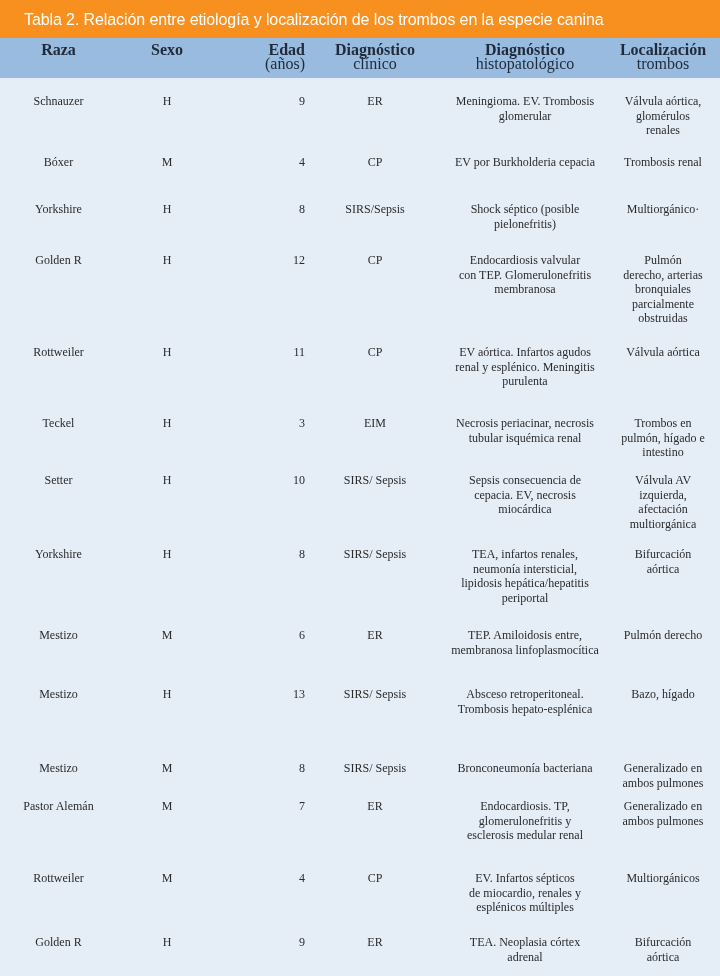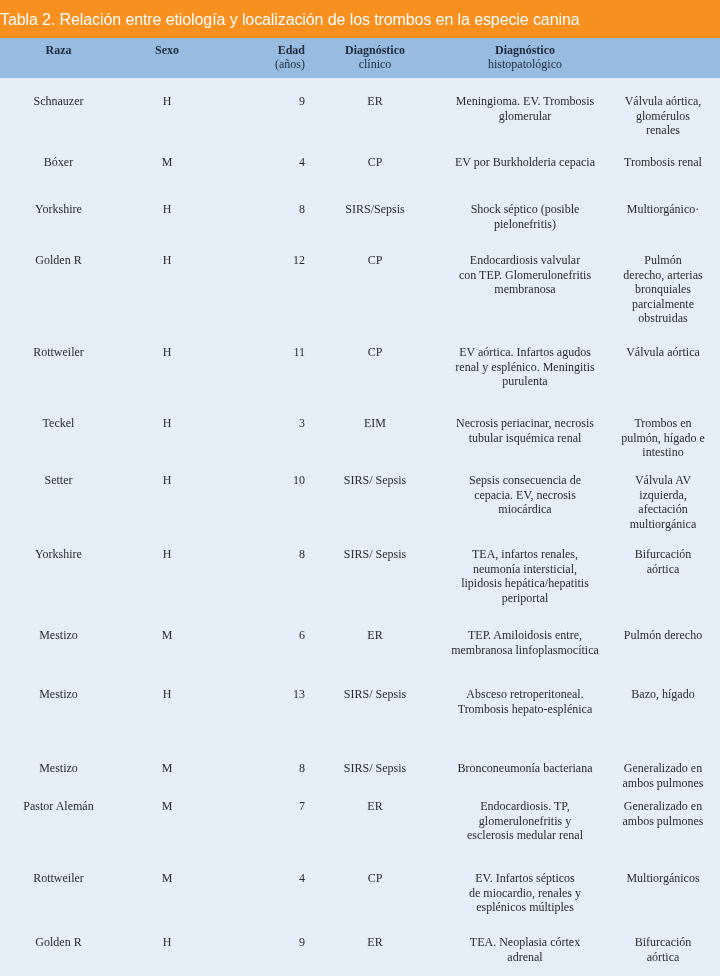--- a/index.html
+++ b/index.html
@@ -3,33 +3,33 @@
   <meta charset="utf-8">
   <style>
     * { box-sizing: border-box; margin: 0; padding: 0; }
     html, body { width: 720px; height: 976px; overflow: hidden; background: #e5edf7; }
     body { font-family: "Liberation Serif", "DejaVu Serif", serif; color: #2a2a2a; position: relative; }
     .title-bar {
       position: absolute; left: 0; top: 0; width: 720px; height: 38px;
       background: #f7901e; color: #ffffff;
       font-family: "Liberation Sans", "DejaVu Sans", sans-serif;
       font-size: 16px; font-weight: normal; letter-spacing: -0.1px;
-      padding-left: 0; line-height: 40px;
+      padding-left: 24px; line-height: 40px;
     }
     .thead {
       position: absolute; left: 0; top: 38px; width: 720px; height: 40px;
       background: #98bbdf;
     }
     .tbody { position: absolute; left: 0; top: 78px; width: 720px; height: 898px; background: #e5edf7; }
     .cell {
       position: absolute; text-align: center; font-size: 12px; line-height: 14.6px;
       color: #2b2b2b;
     }
     .hcell {
-      position: absolute; top: 5px; text-align: center; font-size: 12px; line-height: 14px;
+      position: absolute; top: 5px; text-align: center; font-size: 16px; line-height: 14px;
       font-weight: bold; color: #1f2a3a;
     }
     .hcell .l2 { font-weight: normal; display: block; }
     .hcell .l1 { display: block; }
     .c0 { left: 0px; width: 117px; }
     .c1 { left: 117px; width: 100px; }
     .c2 { left: 217px; width: 88px; text-align: right; }
     .c3 { left: 305px; width: 140px; }
     .c4 { left: 442px; width: 166px; }
     .c5 { left: 606px; width: 114px; }
@@ -52,20 +52,24 @@
     <span class="l2">(años)</span>
   </div>
   <div class="hcell c3">
     <span class="l1">Diagnóstico</span>
     <span class="l2">clínico</span>
   </div>
   <div class="hcell c4">
     <span class="l1">Diagnóstico</span>
     <span class="l2">histopatológico</span>
   </div>
+  <div class="hcell c5">
+    <span class="l1">Localización</span>
+    <span class="l2">trombos</span>
+  </div>
 </div>
 
 <div class="tbody" id="tbody">
     <div style="position: absolute; left: 0px; top: 16px; width: 720px;">
       <div class="cell c0">Schnauzer</div>
       <div class="cell c1">H</div>
       <div class="cell c2">9</div>
       <div class="cell c3">ER</div>
       <div class="cell c4">
         <span class="line">Meningioma. EV. Trombosis</span>

